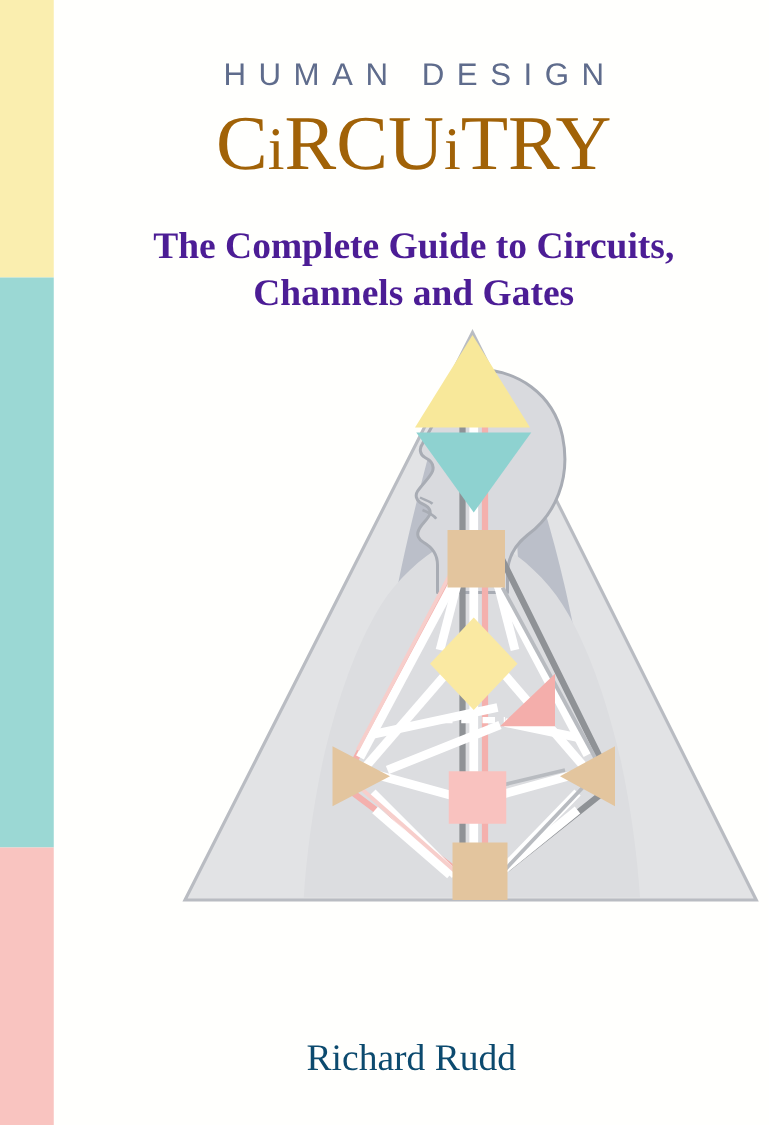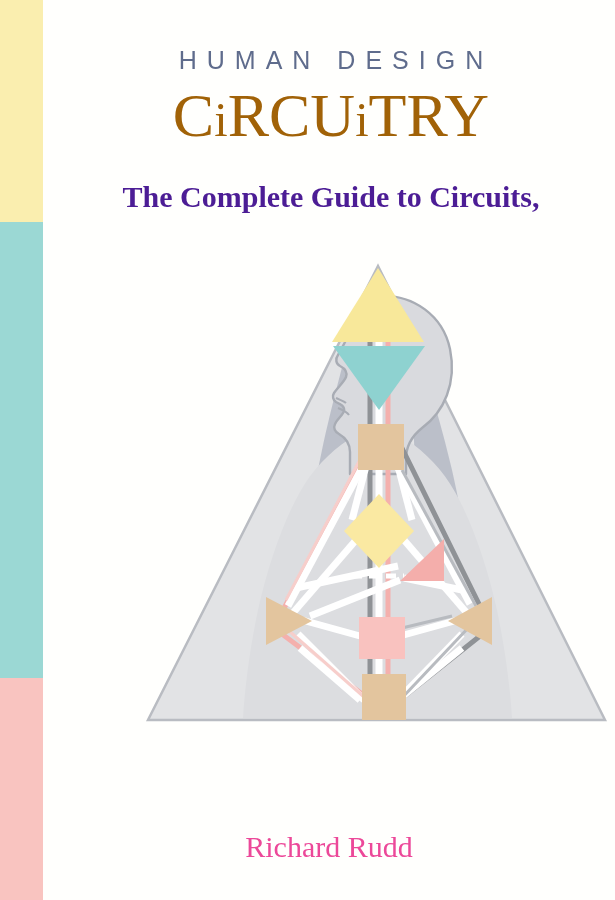--- a/index.html
+++ b/index.html
@@ -84,21 +84,21 @@
   
   #author {
     position: absolute;
     left: 43px;
     top: 832px;
     width: 572px;
     text-align: center;
     font-family: "Liberation Serif", serif;
     font-size: 30px;
     font-weight: 400;
-    color: #ec4899;
+    color: #0c4a6e;
     line-height: 1;
   }
 
   
   #artwork {
     position: absolute;
     left: 0;
     top: 0;
     width: 615px;
     height: 900px;
@@ -269,18 +269,19 @@
 
   </svg>
 
   <div id="title-block">
     <div id="kicker">HUMAN DESIGN</div>
     <div id="main-title">
       <span>C</span><span class="lc">i</span><span>RCU</span><span class="lc">i</span><span>TRY</span>
     </div>
     <div id="subtitle">
       <div>The Complete Guide to Circuits,</div>
+      <div>Channels and Gates</div>
     </div>
   </div>
 
   <div id="author">Richard Rudd</div>
 
 </div>
 
 </body></html>

